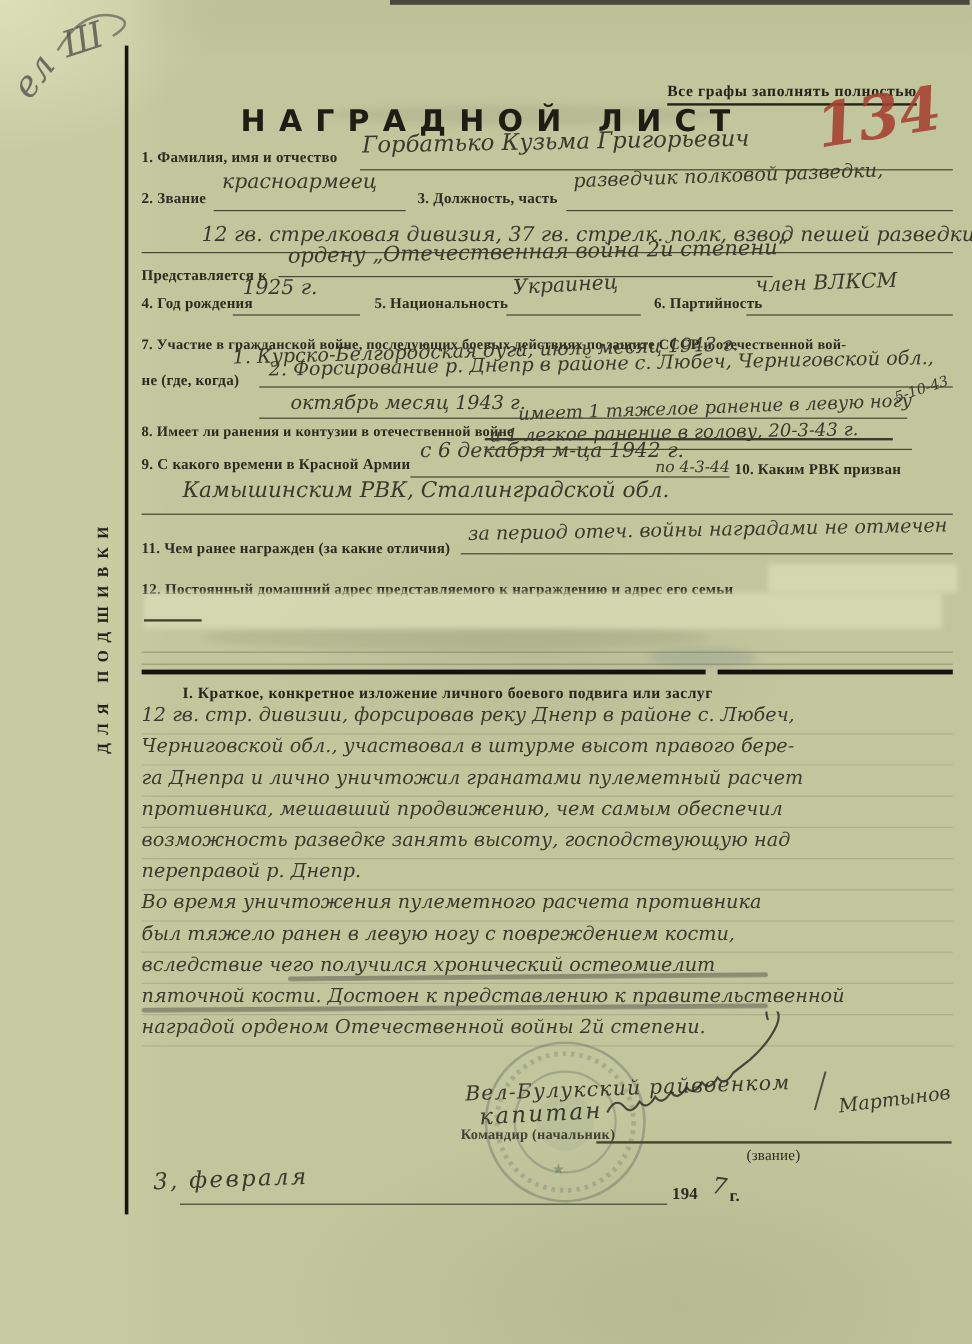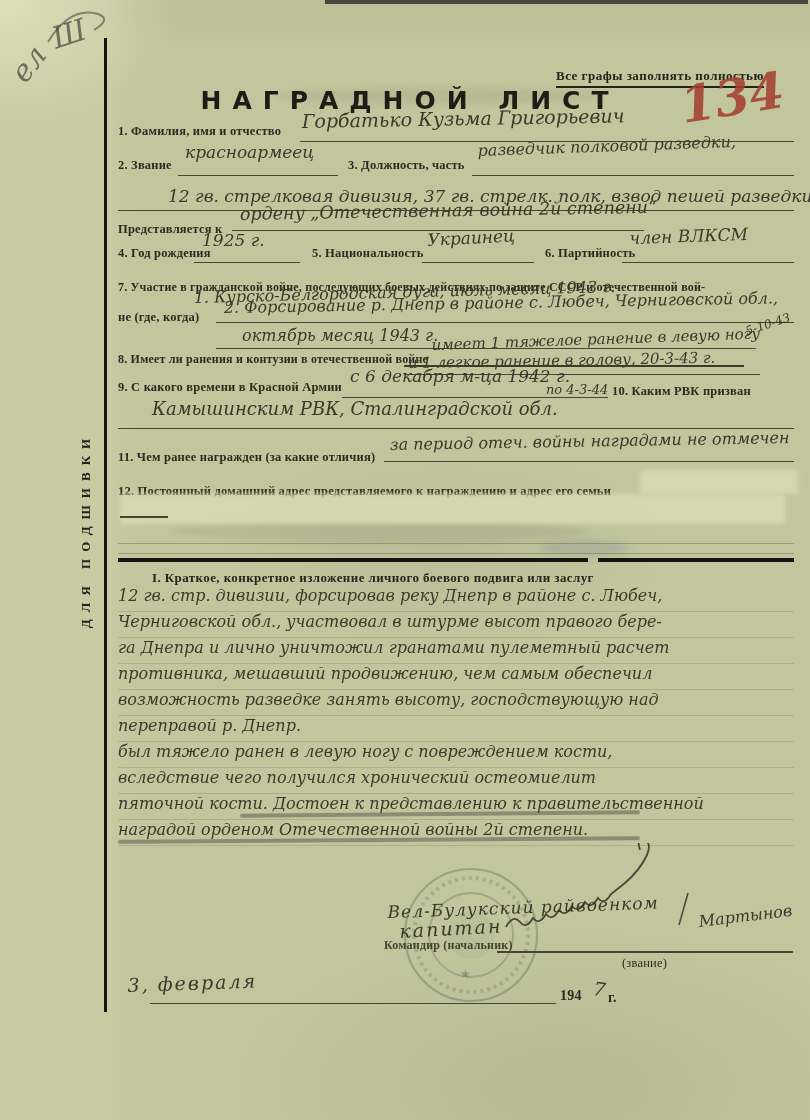--- a/index.html
+++ b/index.html
@@ -126,20 +126,21 @@
 <div class="thick" style="left:598px;top:558px;width:196px;"></div>
 
 <div class="el heading" style="left:152px;top:570px;text-align:center;">I. Краткое, конкретное изложение личного боевого подвига или заслуг</div>
 <div class="el" style="left:118px;top:586px;width:676px;">
   <div class="featline">12 гв. стр. дивизии, форсировав реку Днепр в районе с. Любеч,</div>
   <div class="featline">Черниговской обл., участвовал в штурме высот правого бере-</div>
   <div class="featline">га Днепра и лично уничтожил гранатами пулеметный расчет</div>
   <div class="featline">противника, мешавший продвижению, чем самым обеспечил</div>
   <div class="featline">возможность разведке занять высоту, господствующую над</div>
   <div class="featline">переправой р. Днепр.</div>
+  <div class="featline">Во время уничтожения пулеметного расчета противника</div>
   <div class="featline">был тяжело ранен в левую ногу с повреждением кости,</div>
   <div class="featline">вследствие чего получился хронический остеомиелит</div>
   <div class="featline">пяточной кости. Достоен к представлению к правительственной</div>
   <div class="featline">наградой орденом Отечественной войны 2й степени.</div>
 </div>
 <div class="pencil-ul" style="left:240px;top:812px;width:400px;transform:rotate(-.5deg);"></div>
 <div class="pencil-ul" style="left:118px;top:838px;width:522px;transform:rotate(-.4deg);"></div>
 
 <svg class="el" style="left:398px;top:862px;" width="146" height="146" viewBox="0 0 146 146">
   <circle cx="73" cy="73" r="66" fill="none" stroke="rgba(92,108,94,.4)" stroke-width="2.2"></circle>

